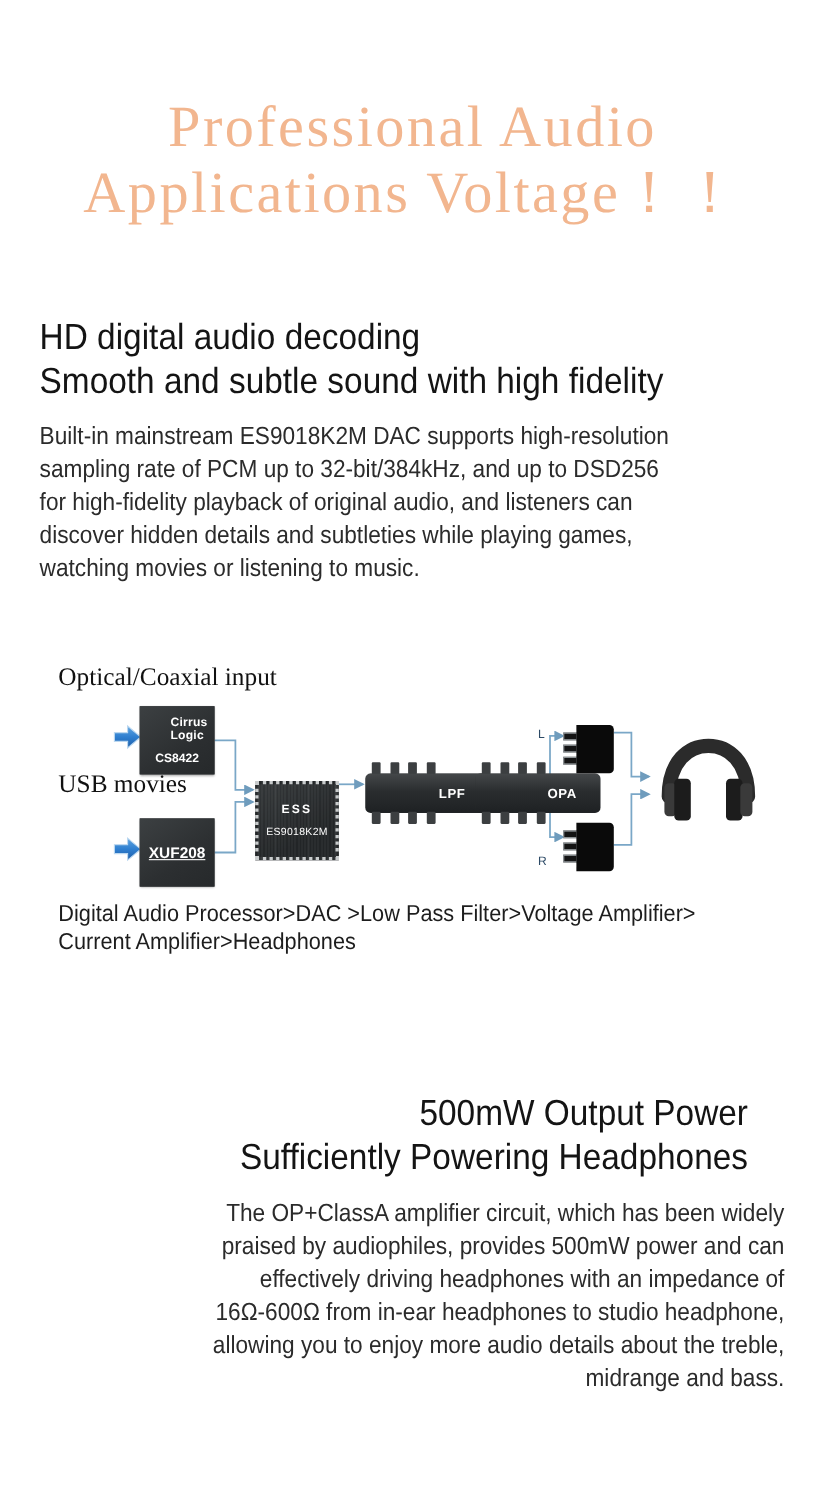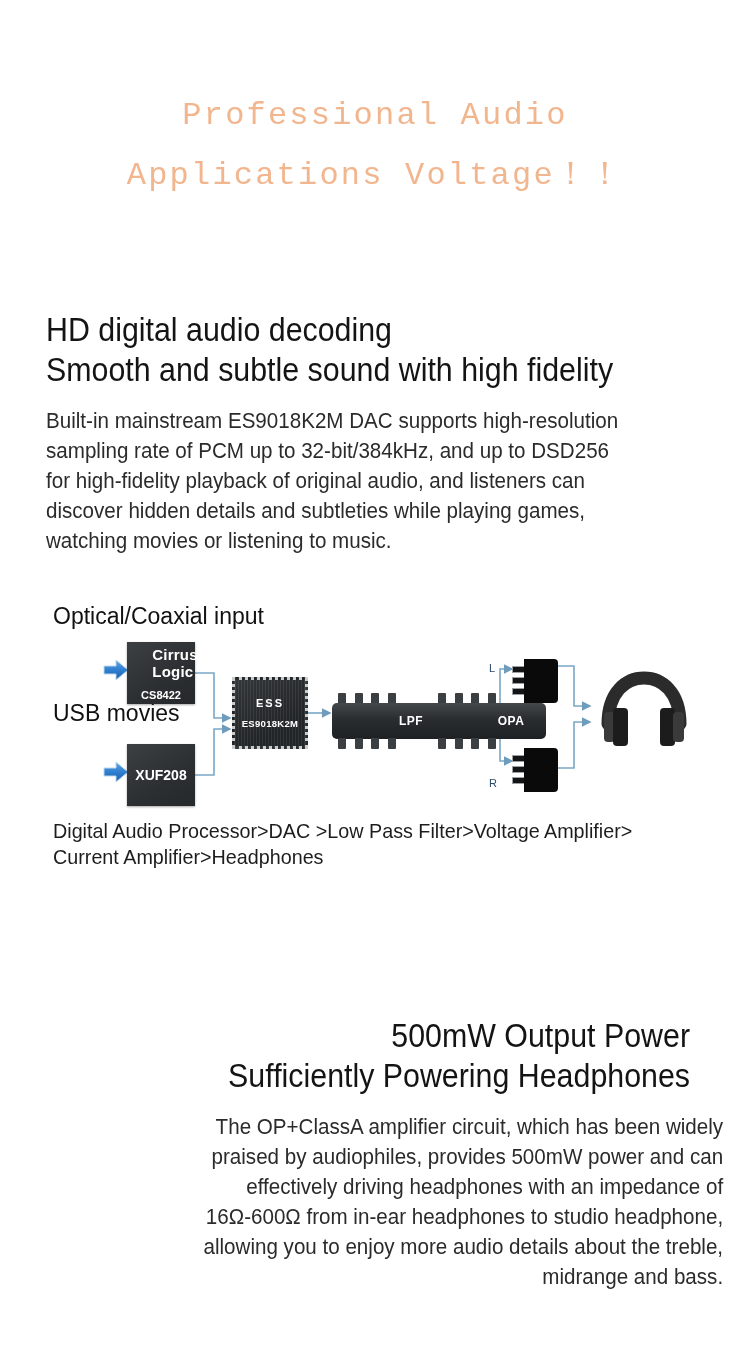--- a/index.html
+++ b/index.html
@@ -18,30 +18,30 @@
 
   
   .hero {
     position: absolute;
     top: 86px;
     left: 0;
     width: 750px;
     text-align: center;
   }
   .hero-line {
-    font-family: Liberation Mono, monospace;
-    font-size: 32px;
+    font-family: Liberation Serif, serif;
+    font-size: 53px;
     line-height: 60px;
     letter-spacing: 2.2px;
     color: #f2b68f;
     white-space: nowrap;
   }
 
   
-  .section { position: absolute; left: 46px; width: 700px; margin-top: 24px; }
+  .section { position: absolute; left: 36px; width: 700px; }
   #section-decoding { top: 286px; }
   #section-power    { top: 992px; text-align: right; }
 
   .heading-line {
     font-family: "Liberation Sans Narrow", "Liberation Sans", sans-serif;
     font-size: 33px;
     line-height: 40px;
     font-weight: 400;
     color: #141414;
     white-space: nowrap;
@@ -64,21 +64,21 @@
   
   #diagram {
     position: absolute;
     left: 0;
     top: 596px;
     width: 750px;
     height: 275px;
   }
   .dlabel {
     position: absolute;
-    font-family: Liberation Sans, sans-serif;
+    font-family: Liberation Serif, serif;
     font-size: 23px;
     color: #111;
     white-space: nowrap;
   }
   #label-optical { left: 53px; top: 7px; }
   #label-usb     { left: 53px; top: 104px; }
 
   .caption {
     position: absolute;
     left: 53px;
@@ -100,48 +100,48 @@
     display: flex;
     flex-direction: column;
     align-items: center;
     justify-content: center;
     color: #ffffff;
     font-family: "Liberation Sans", sans-serif;
     font-weight: bold;
     box-shadow: 0 1px 2px rgba(0,0,0,.35);
   }
   #chip-cs8422 { left: 127px; top: 46px; width: 68px; height: 62px; }
-  #chip-cs8422 .l1 { font-size: 15px; letter-spacing: .2px; margin-left: 28px; }
+  #chip-cs8422 .l1 { font-size: 11px; letter-spacing: .2px; margin-left: 28px; }
   #chip-cs8422 .l2 { font-size: 11px; margin-top: 9px; }
-  #chip-xuf208 { left: 127px; top: 148px; width: 68px; height: 62px; }
+  #chip-xuf208 { left: 127px; top: 148px; width: 68px; height: 62px; text-decoration: underline; }
   #chip-xuf208 .l1 { font-size: 14px; font-weight: 600; }
 
   
   #chip-ess {
     position: absolute;
-    left: 232px; top: 677px; width: 76px; height: 72px;
+    left: 232px; top: 710px; width: 76px; height: 72px;
   }
   #chip-ess-inner {
     position: absolute;
     inset: 0;
     background: #2e3133;
     background-image:
       repeating-linear-gradient(90deg, rgba(255,255,255,.05) 0 1px, rgba(0,0,0,.12) 1px 3px),
       linear-gradient(150deg, #3a3e40 0%, #272a2c 70%);
     border: 3px dotted #c9cccd;
     box-sizing: border-box;
     display: flex;
     flex-direction: column;
     align-items: center;
     justify-content: center;
     color: #fff;
     font-family: "Liberation Sans", sans-serif;
   }
   #chip-ess .ess-l1 { font-size: 11px; font-weight: bold; letter-spacing: 2px; }
-  #chip-ess .ess-l2 { font-size: 9.5px; font-weight: bold; margin-top: 9px; letter-spacing: .3px; }
+  #chip-ess .ess-l2 { font-size: 9.5px; font-weight: normal; margin-top: 9px; letter-spacing: .3px; }
 
   
   .chip-soic { position: absolute; width: 70px; height: 58px; }
   .chip-soic .body {
     position: absolute;
     left: 0; top: 11px; width: 70px; height: 36px;
     background: #2b2e30;
     background-image: linear-gradient(180deg, #45484a 0%, #2a2d2f 45%, #1e2123 100%);
     border-radius: 5px;
     display: flex; align-items: center; justify-content: center;

